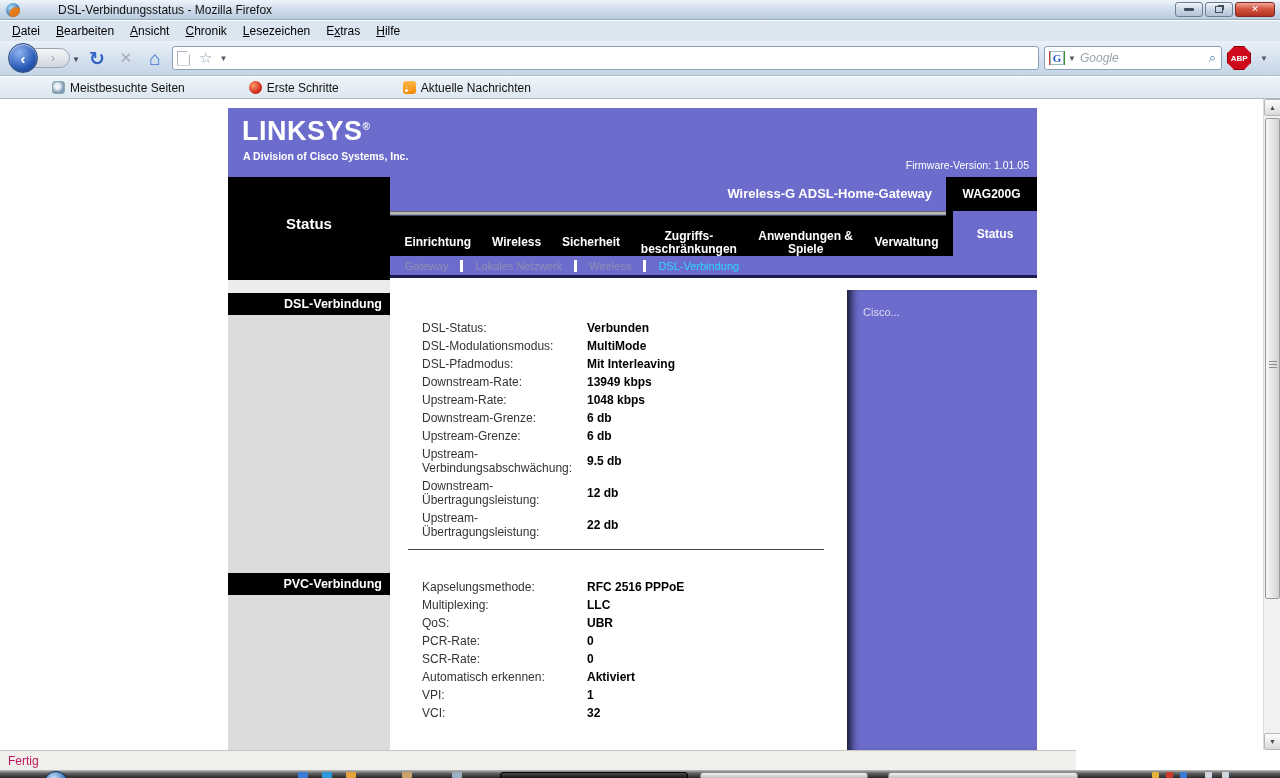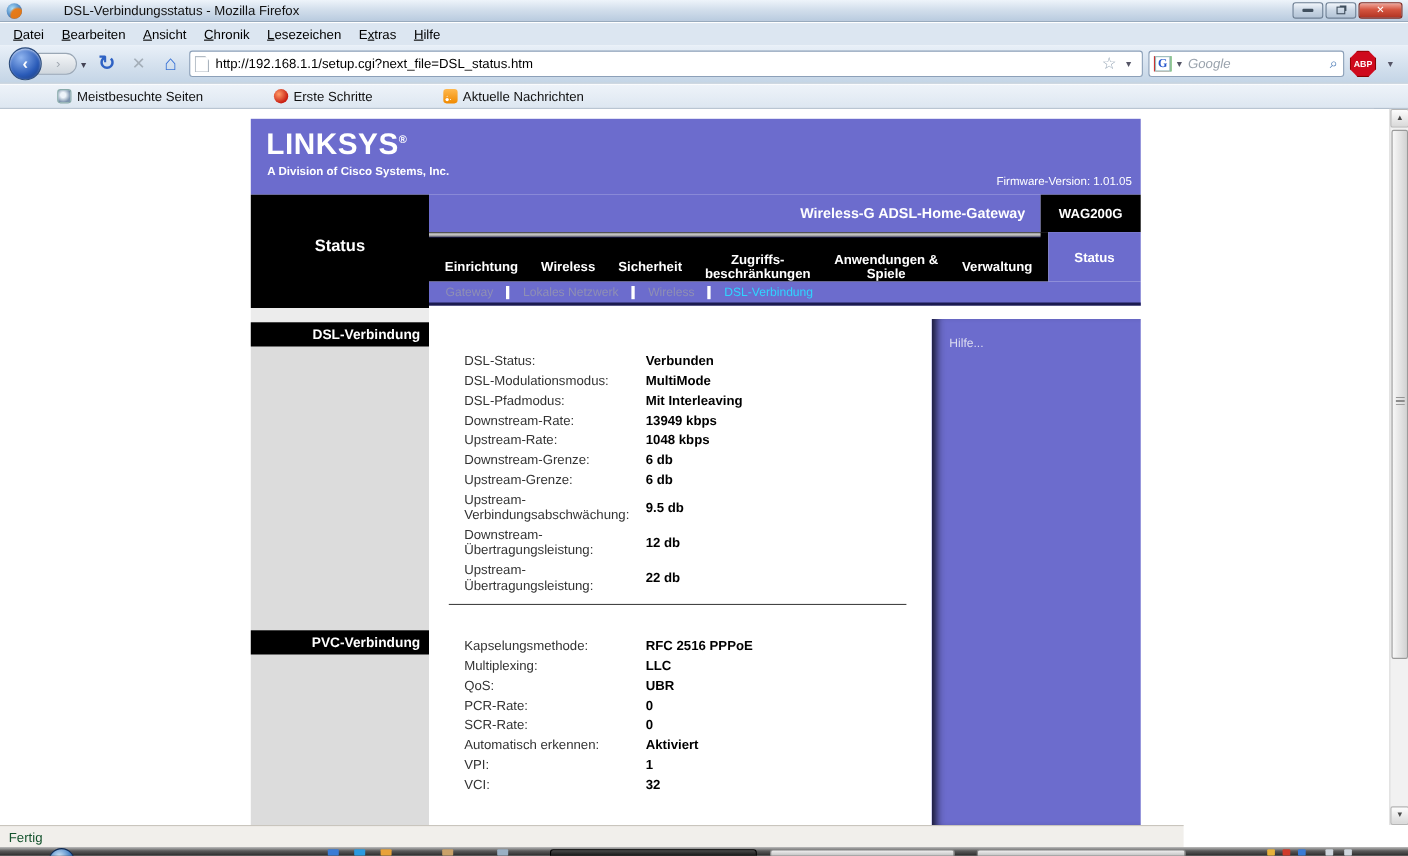--- a/index.html
+++ b/index.html
@@ -143,21 +143,21 @@
   .cvalue { font-size:12px; line-height:14px; font-weight:bold; color:#000; }
   .divider { border:none; border-top:1px solid #444; width:416px; margin:8px 0 28px 0; }
 
   .r-helpgap { position:absolute; left:619px; top:170px; width:190px; height:12px; background:#fff; }
   .r-help { position:absolute; left:619px; top:182px; width:190px; height:460px; background:#6c6ccd;
     box-shadow:inset 10px 0 8px -6px rgba(0,0,10,.85); }
   .help-link { position:absolute; left:16px; top:16px; color:#dcdcf0; font-size:11px; }
 
   
   .statusbar { position:absolute; top:750px; left:0; width:1076px; height:20px; background:#f1efeb;
-    border-top:1px solid #c9c5bd; display:flex; align-items:center; padding-left:8px; font-size:12px; color:#14532d; }
+    border-top:1px solid #c9c5bd; display:flex; align-items:center; padding-left:8px; font-size:12px; color:#be185d; }
 
   
   .taskbar { position:absolute; top:770px; left:0; width:1280px; height:8px; overflow:hidden;
     background:linear-gradient(#bdbdbd,#5a5a5a 45%,#2a2a2a); }
   .orb { position:absolute; left:44px; top:1px; width:24px; height:24px; border-radius:50%;
     background:radial-gradient(circle at 40% 30%, #cfe6f7, #3a79c0 55%, #16408a); border:1px solid #0e2a55; }
   .ql { position:absolute; top:2px; width:10px; height:6px; border-radius:1px; }
   .tkbtn { position:absolute; top:2px; height:8px; border-radius:3px 3px 0 0; }
   .tkbtn.light { background:linear-gradient(#f0f0f0,#b8b8b8); border:1px solid #888; }
   .tkbtn.dark { background:linear-gradient(#4a4a4a,#0a0a0a); border:1px solid #000; }
@@ -202,21 +202,20 @@
         <span class="reload-g">↻</span>
       </span>
     <span class="tbtn">
         <span class="stop-g">✕</span>
       </span>
     <span class="tbtn">
         <span class="home-g">⌂</span>
       </span>
     <span class="urlbox">
       <span class="page-ico"></span>
-      <input class="url-input" readonly="" value="http://192.168.1.1/setup.cgi?next_file=DSL_status.htm" style="">
       <span class="star-btn">☆</span>
       <span class="small-caret">▼</span>
     </span>
     <span class="searchbox">
       <span class="g-ico">G</span>
       <span class="small-caret">▼</span>
       <input class="search-input" placeholder="Google" style="">
       <span class="mag">⌕</span>
     </span>
     <span class="abp">ABP</span>
@@ -352,21 +351,21 @@
             </div>
             <div class="crow">
               <div class="clabel">VCI:</div>
               <div class="cvalue">32</div>
             </div>
           </div>
       </div>
 
       <div class="r-helpgap"></div>
       <div class="r-help">
-        <a class="help-link">Hilfe...</a>
+        <a class="help-link">Cisco...</a>
       </div>
 
     </div>
   </div>
 
   <div class="vscroll">
     <div class="sb-btn sb-up">▲</div>
     <div class="sb-thumb">
       <div class="sb-grip"></div>
     </div>

